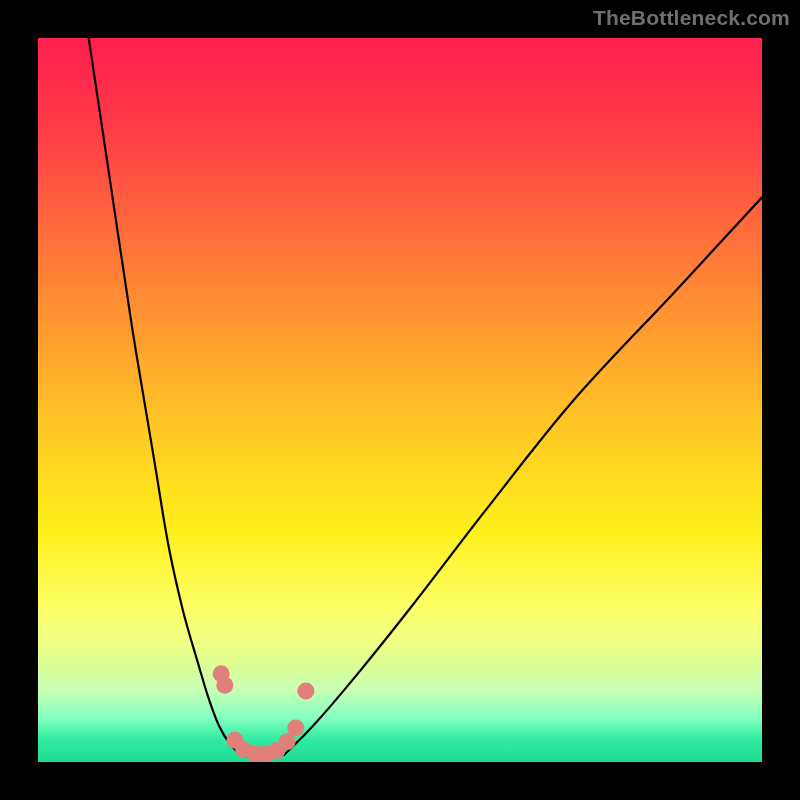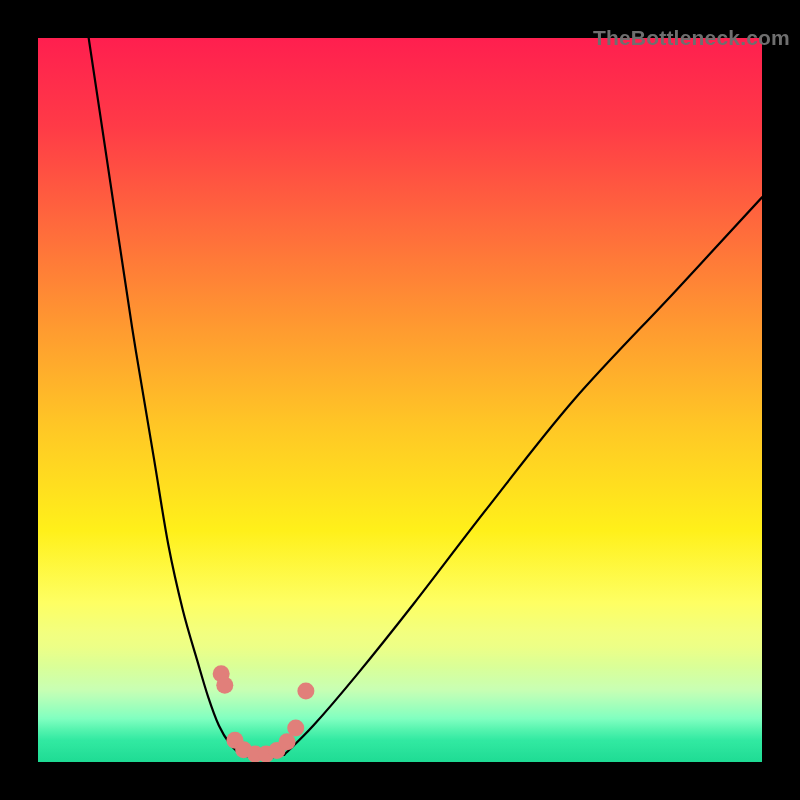--- a/index.html
+++ b/index.html
@@ -63,21 +63,20 @@
     position: absolute;
     top: 6px;
     right: 10px;
     font-family: Arial, Helvetica, sans-serif;
     font-size: 21px;
     font-weight: 600;
     color: #6f6f6f;
     letter-spacing: 0.2px;
     user-select: none;
     pointer-events: none;
-    margin-top: 20px;
   }
   
   .overlay {
     position: absolute;
     left: 0;
     top: 0;
     width: 724px;
     height: 724px;
     pointer-events: none;
   }

